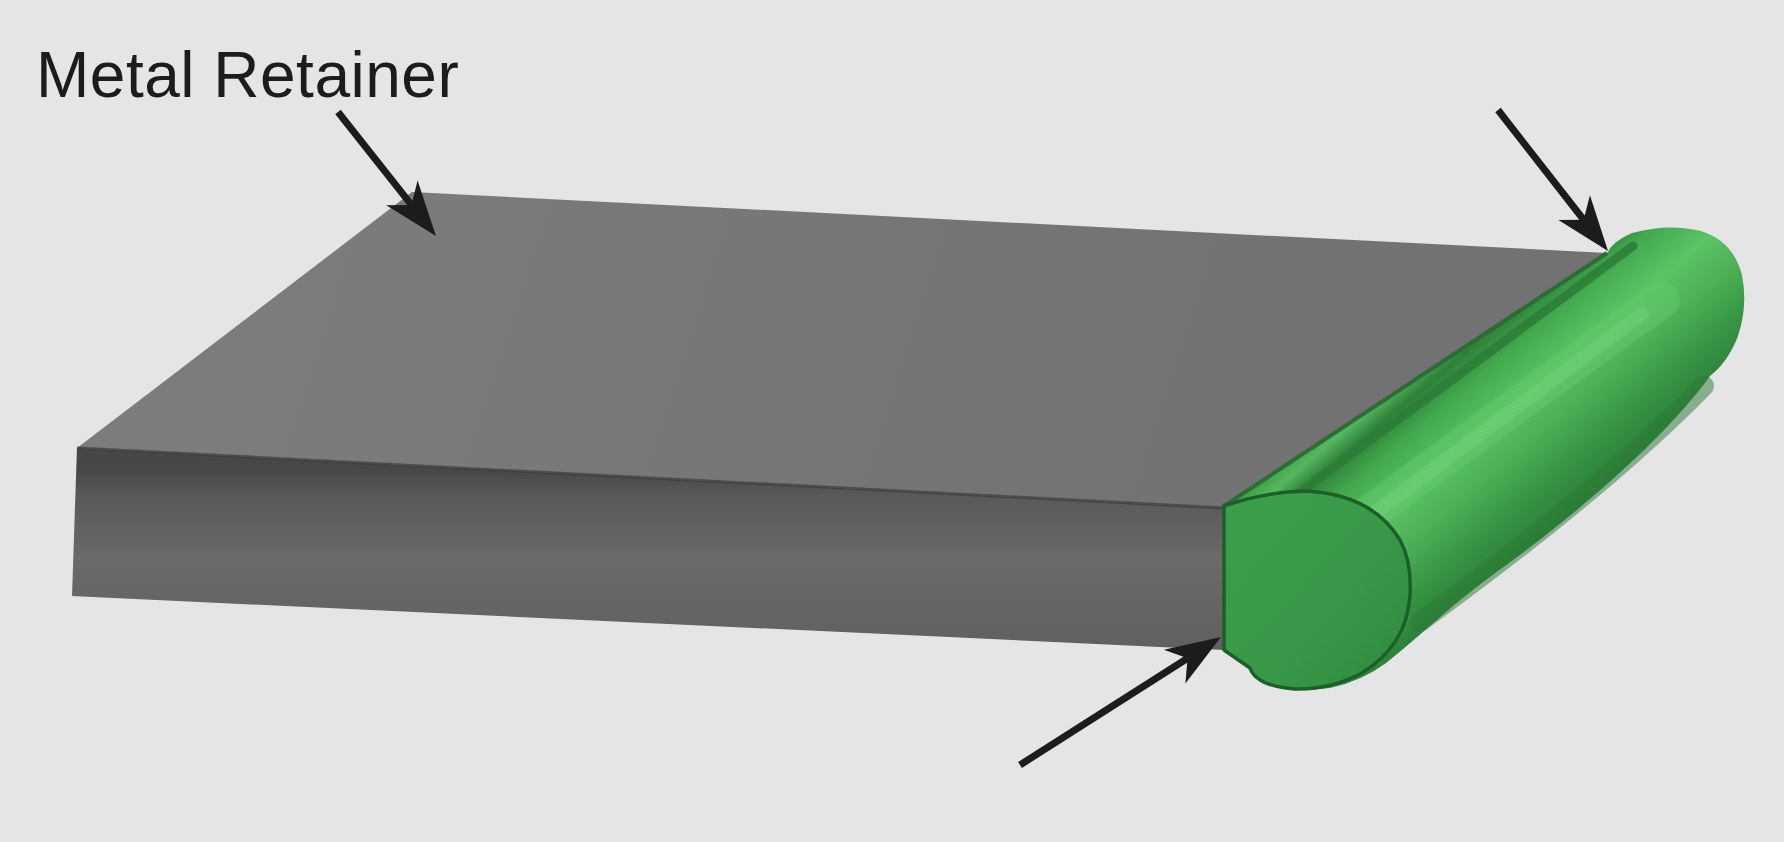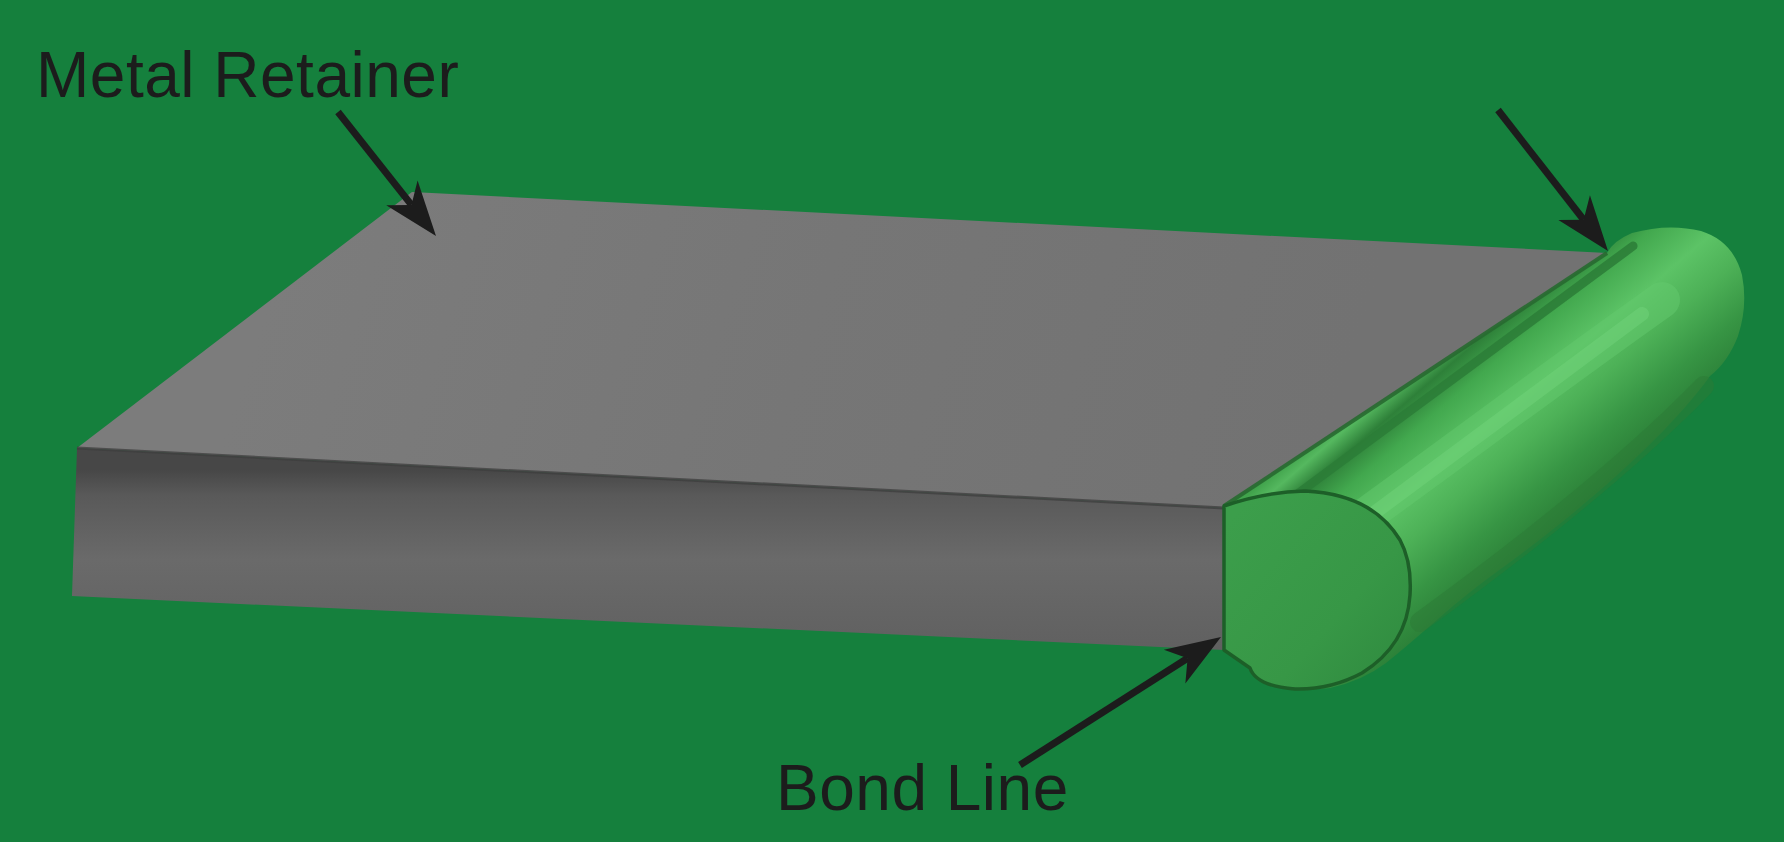--- a/index.html
+++ b/index.html
@@ -4,21 +4,21 @@
 <style>
   html, body {
     margin: 0;
     padding: 0;
     background: #ffffff;
   }
   .stage {
     position: relative;
     width: 1784px;
     height: 842px;
-    background: #15803d;
+    background: #e5e5e5;
     overflow: hidden;
     font-family: "Liberation Sans", sans-serif;
   }
   .scene-svg {
     position: absolute;
     left: 0;
     top: 0;
   }
   .diagram-label {
     position: absolute;
@@ -130,15 +130,14 @@
           <line x1="1020" y1="765" x2="1187.5978495160616" y2="658.271021203702" stroke="#1c1c1c" stroke-width="7"></line>
           <path d="M 1221,637
      L 1185.3510643297332,683.4128579768276
      L 1187.5978495160616,658.271021203702
      L 1163.8651843259936,649.6733120334557 Z" fill="#1c1c1c"></path>
         </g>
       </g>
   </svg>
 
   <div class="diagram-label" style="left: 36px; top: 42px; color: rgb(28, 28, 28);">Metal Retainer</div>
-  <div class="diagram-label" style="left: 776px; top: 755px; color: rgb(28, 28, 28);">Bond Line</div>
 
 </div>
 
 </body></html>

